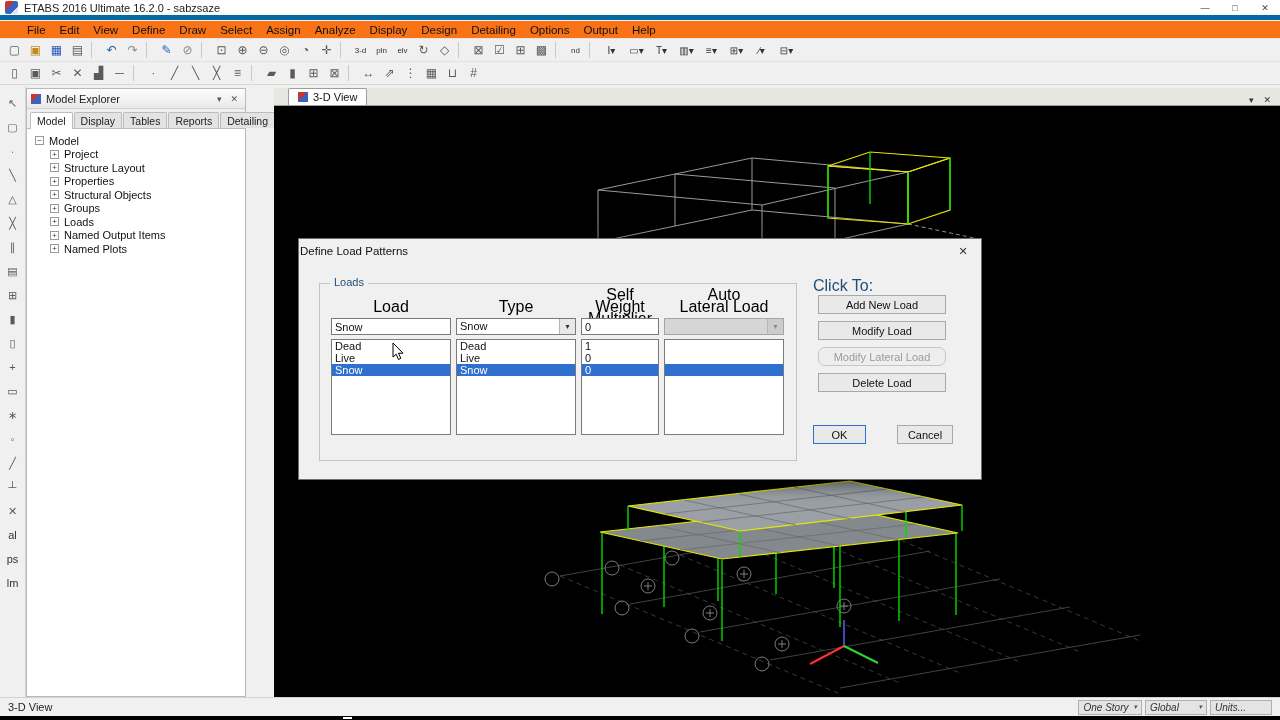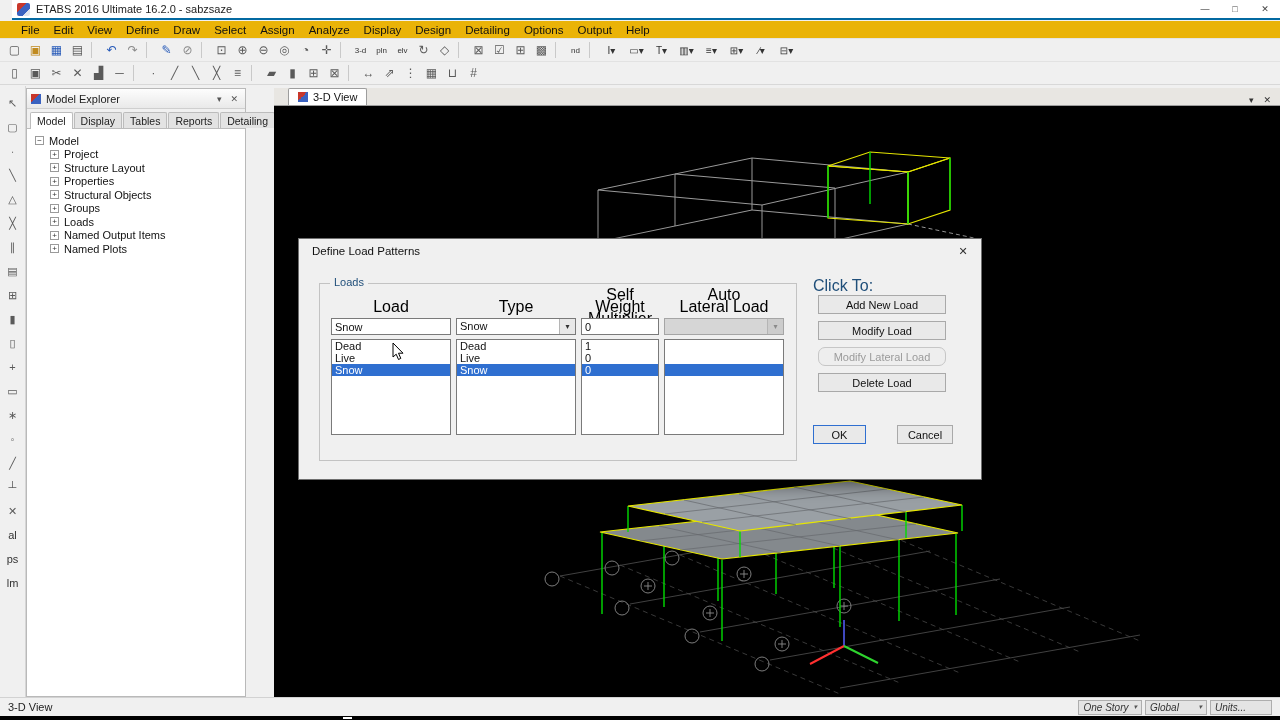--- a/index.html
+++ b/index.html
@@ -1,26 +1,26 @@
 <!DOCTYPE html>
 <html style="--selection: #2f6fd0; --accent: #0078d7; --green3d: #00dd00; --yellow3d: #e6e600; --gray3d: #9a9a9a;"><head>
 <meta charset="utf-8">
 <style>
   * { margin:0; padding:0; box-sizing:border-box; }
   html,body { width:1280px; height:720px; }
   body { position:relative; font-family:"Liberation Sans",sans-serif; background:#f0f0f0; overflow:hidden; }
 
   
-  .titlebar { position:absolute; top:0; left:12px; right:0; height:20px; background:#ffffff; display:flex; align-items:center; font-size:11px; color:#222; border-bottom:2px solid #0369a1; }
+  .titlebar { position:absolute; top:0; left:0; right:0; height:20px; background:#ffffff; display:flex; align-items:center; font-size:11px; color:#222; border-bottom:5px solid #0369a1; }
   .app-icon { width:13px; height:13px; margin:0 6px 0 5px; border-radius:2px; background:linear-gradient(135deg,#c8372b 0 38%,#3a62c0 38% 70%,#dfe4ee 70%); }
   .win-controls { margin-left:auto; display:flex; height:100%; }
   .win-btn { width:30px; height:100%; display:flex; align-items:center; justify-content:center; font-size:9px; color:#444; }
 
   
-  .menubar { position:absolute; top:21px; left:0; right:0; height:18px; background:#eab308; border-bottom:1px solid #e4e4e4; display:flex; align-items:center; font-size:11.5px; color:#111; padding-left:14px; }
+  .menubar { position:absolute; top:21px; left:0; right:0; height:18px; background:#f97316; border-bottom:1px solid #e4e4e4; display:flex; align-items:center; font-size:11.5px; color:#111; padding-left:20px; }
   .menu-item { padding:1px 7px; }
 
   
   .toolbar { position:absolute; left:0; right:0; background:#f0f0f0; display:flex; align-items:center; padding-left:4px; }
   #toolbar1 { top:39px; height:23px; border-bottom:1px solid #e2e2e2; }
   #toolbar2 { top:62px; height:23px; border-bottom:1px solid #d8d8d8; }
   .tb-icon { width:21px; height:19px; display:flex; align-items:center; justify-content:center; font-size:12px; color:#5a5a5a; flex:none; }
   .tb-icon.text-icon { font-size:8px; color:#333; letter-spacing:0; }
   .tb-icon.dd { width:25px; font-size:10px; color:#333; }
   .tb-icon.sep { width:7px; height:16px; border-left:1px solid #c9c9c9; margin:0 3px; }
@@ -59,21 +59,21 @@
   .slab-line { stroke:#65696d; stroke-width:0.7; }
   .gridA { stroke:#525252; stroke-width:0.8; }
   .gridB { stroke:#474747; stroke-width:0.8; stroke-dasharray:5 4; }
   .bubble { stroke:#8a8a8a; fill:none; stroke-width:0.9; }
   .axis-red { stroke:#ff3030; stroke-width:2; }
   .axis-green { stroke:#2ed52e; stroke-width:2; }
   .axis-blue { stroke:#5560ff; stroke-width:1.5; }
 
   
   .dialog { position:absolute; left:298px; top:238px; width:684px; height:242px; background:#f0f0f0; border:1px solid #6f6f6f; box-shadow:4px 5px 16px rgba(0,0,0,.55); z-index:50; }
-  .dlg-title { height:24px; display:flex; align-items:center; padding-left:13px; font-size:11.5px; color:#111; }
+  .dlg-title { height:24px; display:flex; align-items:center; padding-left:1px; font-size:11.5px; color:#111; }
   .dlg-close { margin-left:auto; width:36px; height:24px; display:flex; align-items:center; justify-content:center; font-size:11px; color:#333; }
   .group { position:absolute; left:20px; top:44px; width:478px; height:178px; border:1px solid #c3c3c3; }
   .group-label { position:absolute; left:31px; top:37px; background:#f0f0f0; padding:0 4px; font-size:11px; color:#1f4e79; }
   .colhead { position:absolute; font-size:16px; color:#000; text-align:center; line-height:12px; }
   .fld { position:absolute; height:17px; font-size:11px; }
   .txtbox { background:#fff; border:1px solid #7a7a7a; padding:0 3px; width:100%; height:100%; font-size:11px; font-family:"Liberation Sans",sans-serif; color:#111; }
   .combo { display:flex; background:#fff; border:1px solid #7a7a7a; align-items:stretch; }
   .combo .val { flex:1; padding:1px 3px; color:#111; }
   .combo .ddbtn { width:16px; background:#e8e8e8; border-left:1px solid #b5b5b5; display:flex; align-items:center; justify-content:center; font-size:8px; color:#333; }
   .combo.disabled { background:#d6d6d6; border-color:#a5a5a5; }

